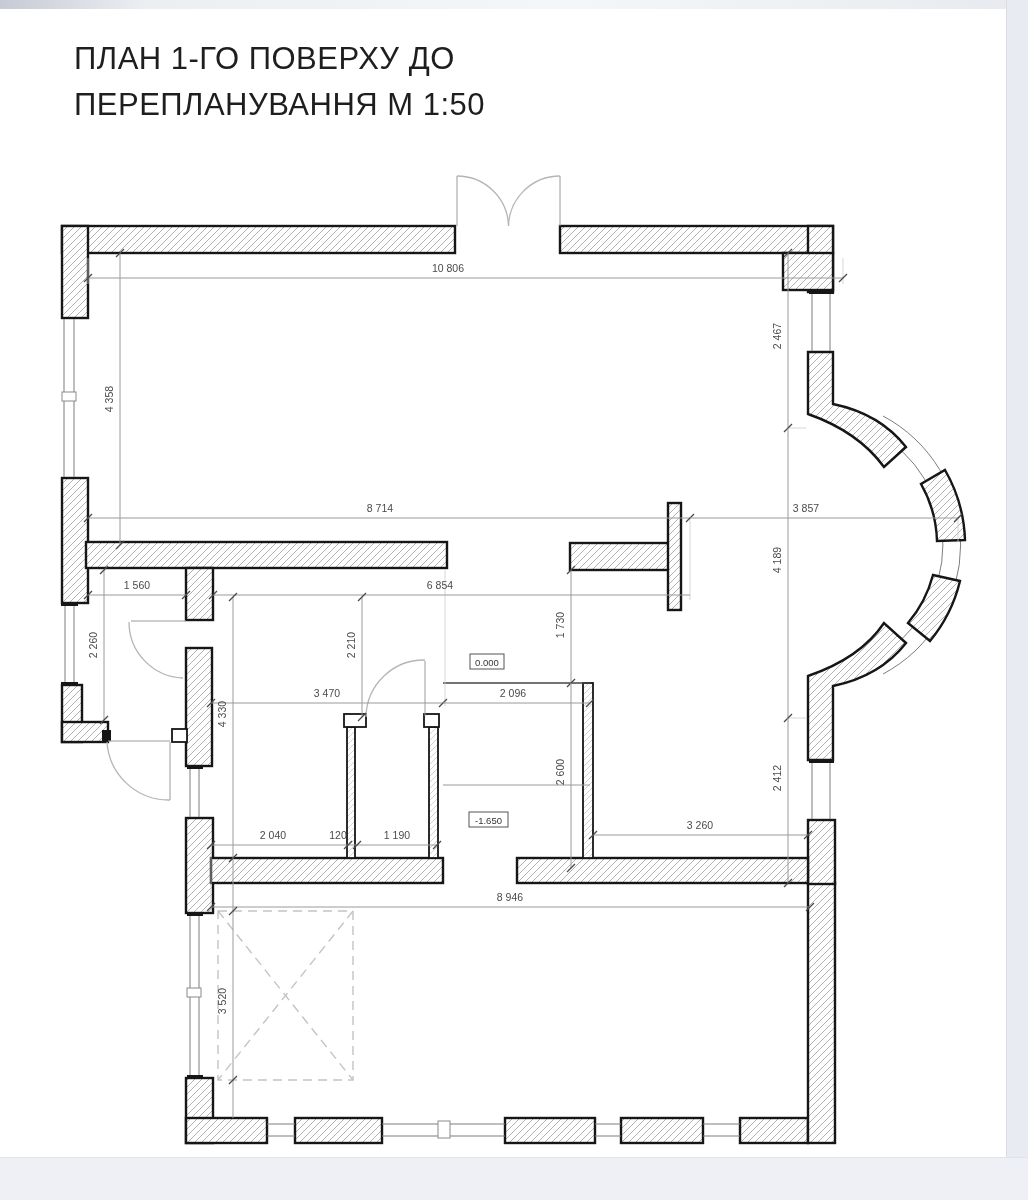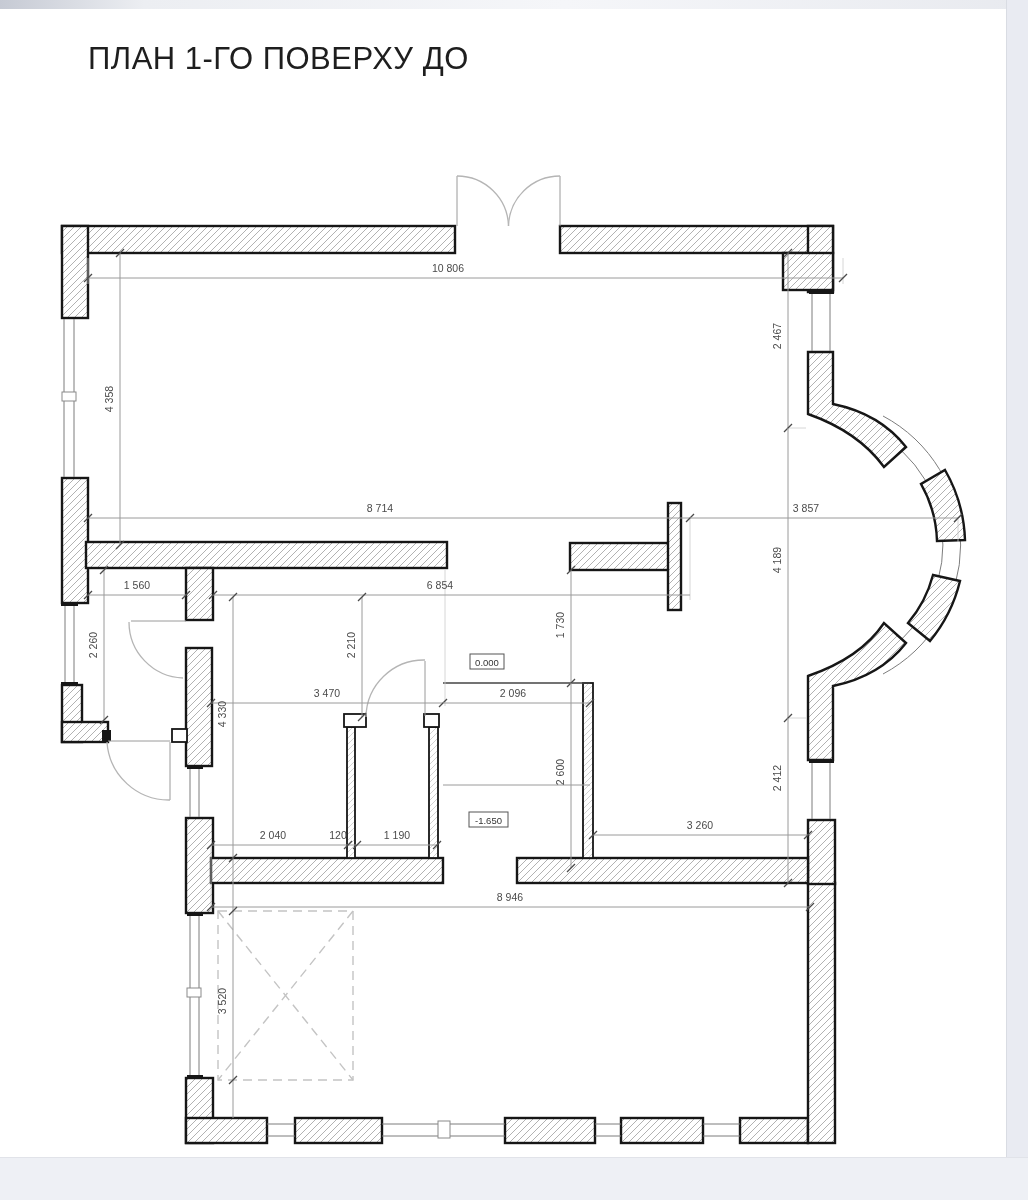--- a/index.html
+++ b/index.html
@@ -4,21 +4,21 @@
 <style>
   html,body{margin:0;padding:0;}
   body{width:1028px;height:1200px;position:relative;background:#ffffff;overflow:hidden;
        font-family:"Liberation Sans", sans-serif;}
   .top-strip{position:absolute;left:0;top:0;width:1028px;height:9px;
        background:linear-gradient(90deg,#c6cad4,#eceef2 14%,#f5f6f9 55%,#e8eaef);}
   .right-strip{position:absolute;top:0;right:0;width:21px;height:1200px;
        background:#e9ebf2;border-left:1px solid #d9dce3;}
   .bottom-strip{position:absolute;left:0;bottom:0;width:1028px;height:42px;
        background:#eef0f5;border-top:1px solid #e1e3e9;}
-  .title{position:absolute;left:88px;top:36px;font-size:31px;line-height:1.48;
+  .title{position:absolute;left:74px;top:36px;font-size:31px;line-height:1.48;
        color:#1e1e1e;letter-spacing:.5px;font-weight:400;}
   svg{position:absolute;left:0;top:0;}
   svg text{font-family:"Liberation Sans", sans-serif;font-size:10.5px;fill:#4a4a4a;}
   svg text.lvl{font-size:9.5px;fill:#333;}
   .wall{fill:url(#h1);stroke:#161616;stroke-width:2.4;}
   .thin{fill:url(#h2);stroke:#161616;stroke-width:1.8;}
   .jamb{fill:#ffffff;stroke:#161616;stroke-width:1.8;}
   .win{stroke:#7d7d7d;stroke-width:1;fill:none;}
   .wincap{stroke:#161616;stroke-width:2;fill:none;}
   .mull{fill:#ffffff;stroke:#8a8a8a;stroke-width:1;}
@@ -308,13 +308,14 @@
     <text class="lvl" x="488.5" y="823.5" text-anchor="middle">-1.650</text>
   </g>
 </svg>
 
 <div class="top-strip"></div>
 <div class="right-strip"></div>
 <div class="bottom-strip"></div>
 
 <div class="title">
   <div>ПЛАН 1-ГО ПОВЕРХУ ДО</div>
+  <div>ПЕРЕПЛАНУВАННЯ М 1:50</div>
 </div>
 
 </body></html>

